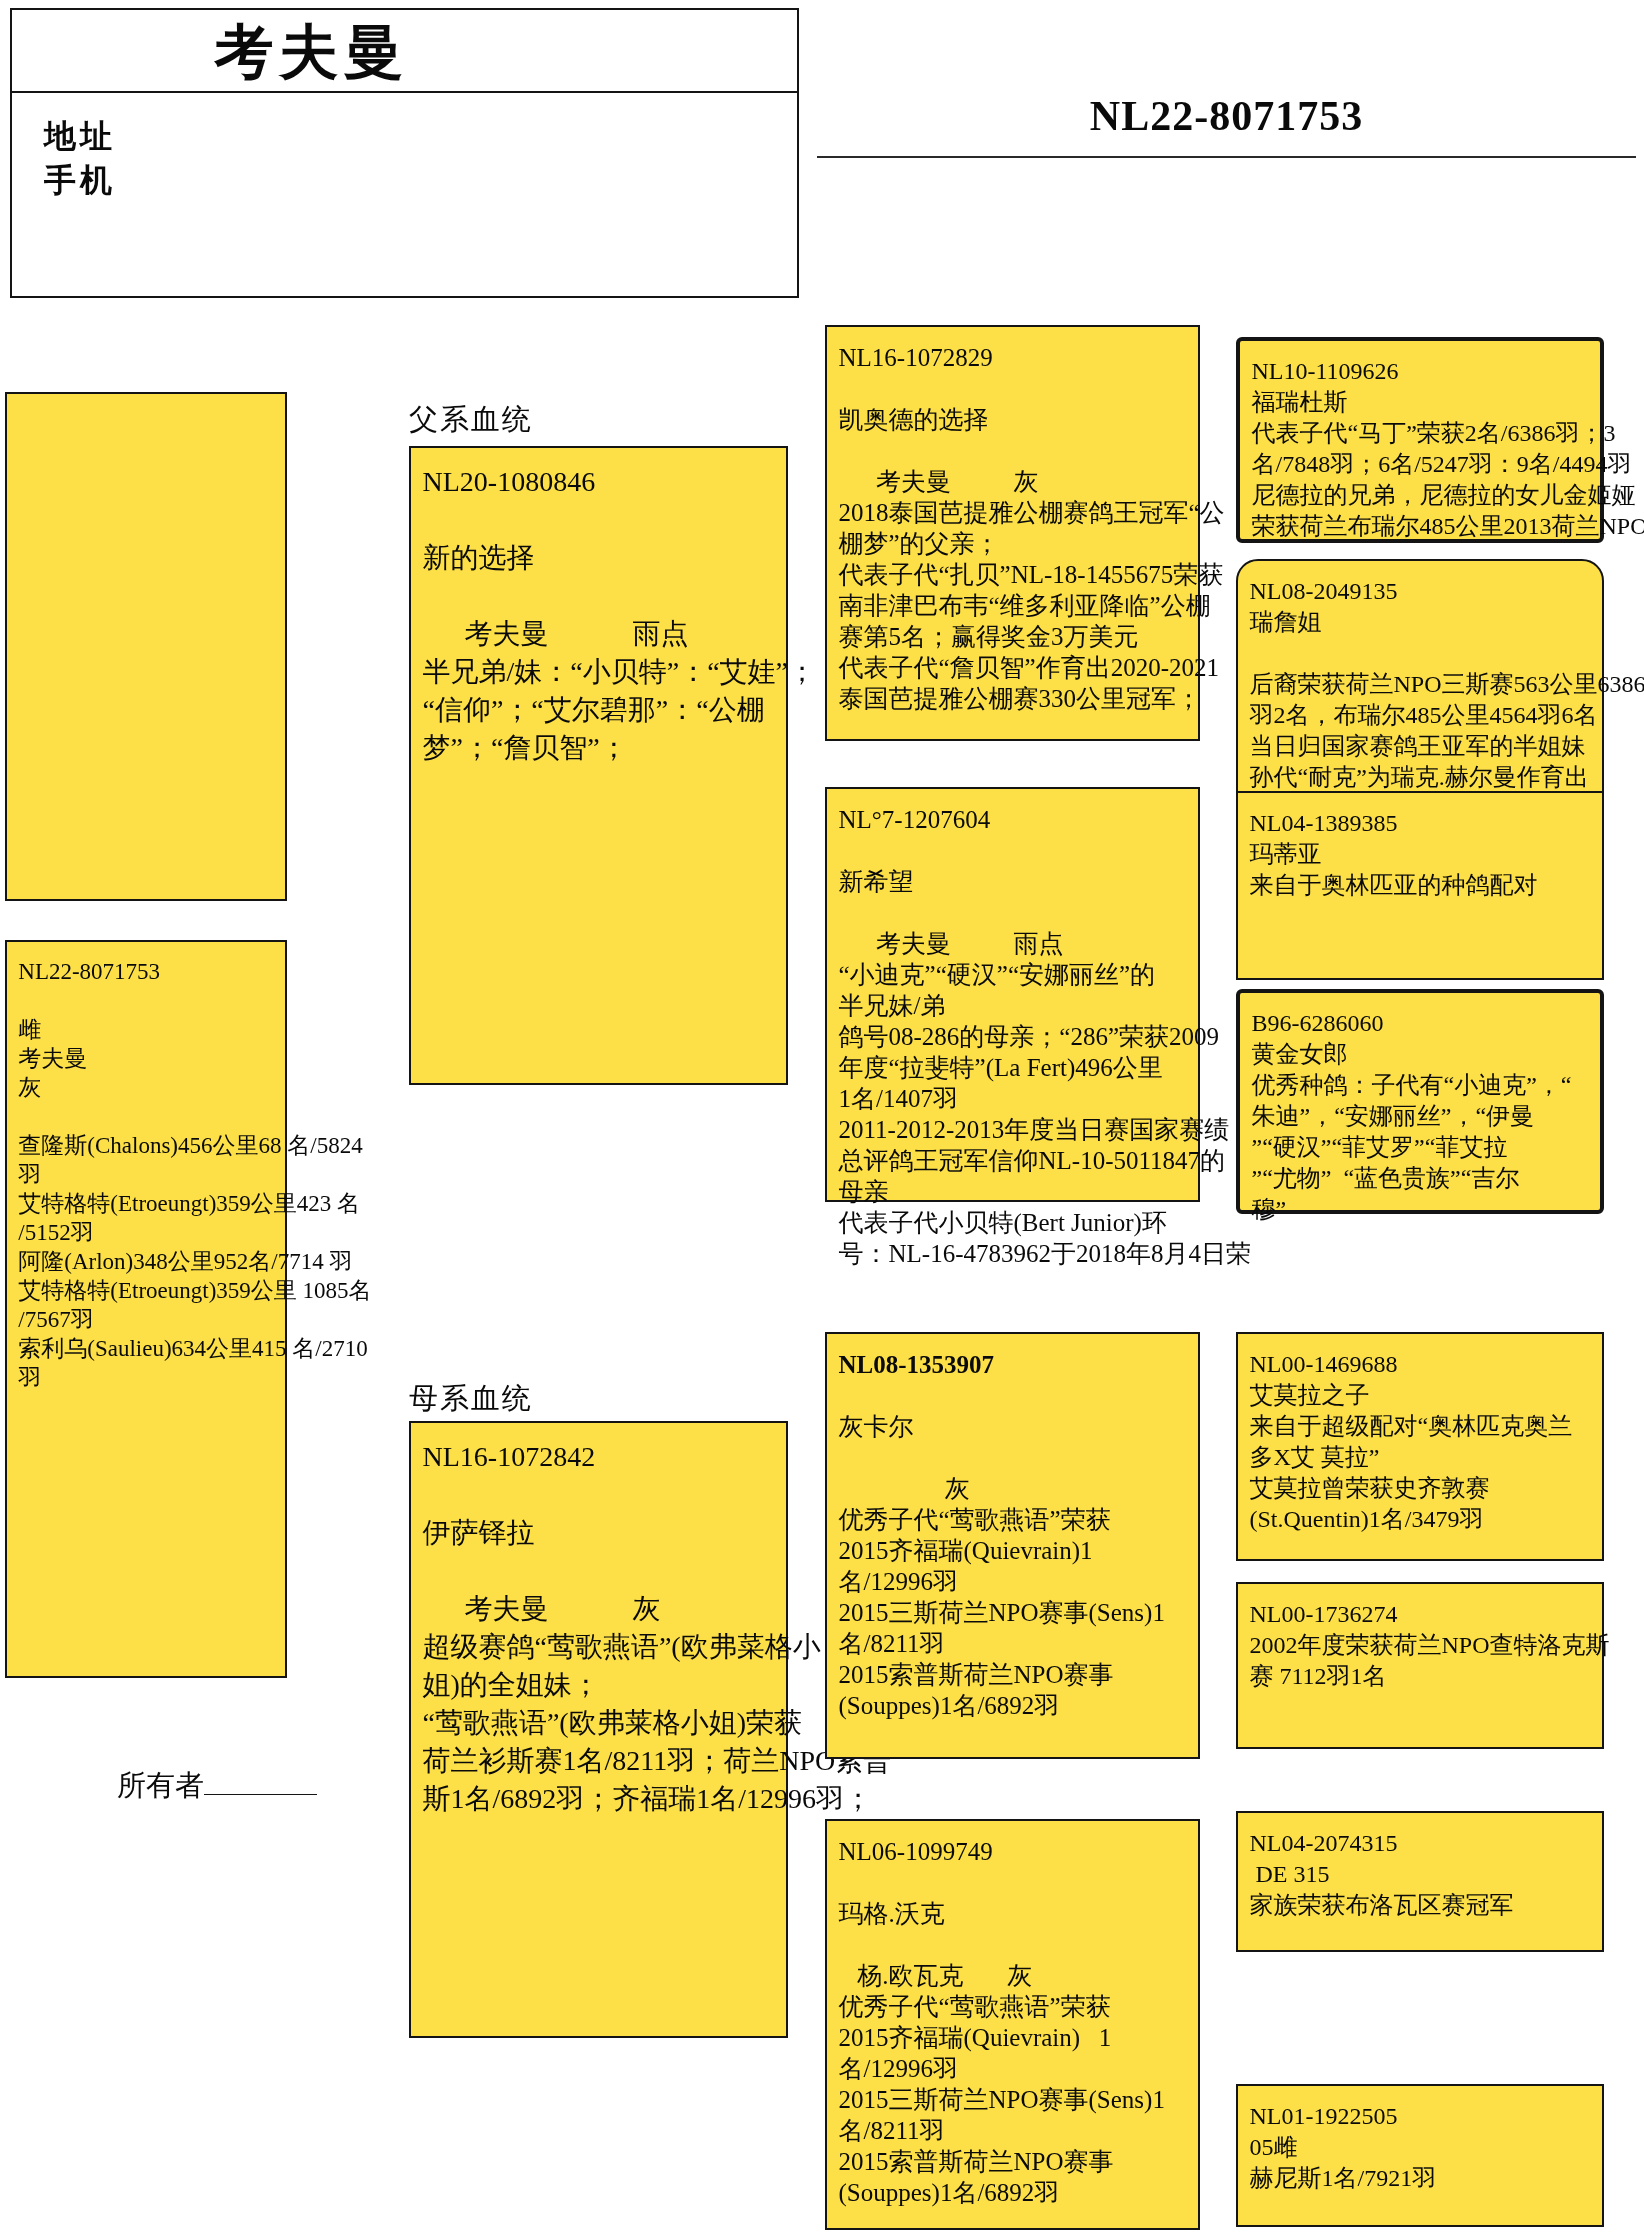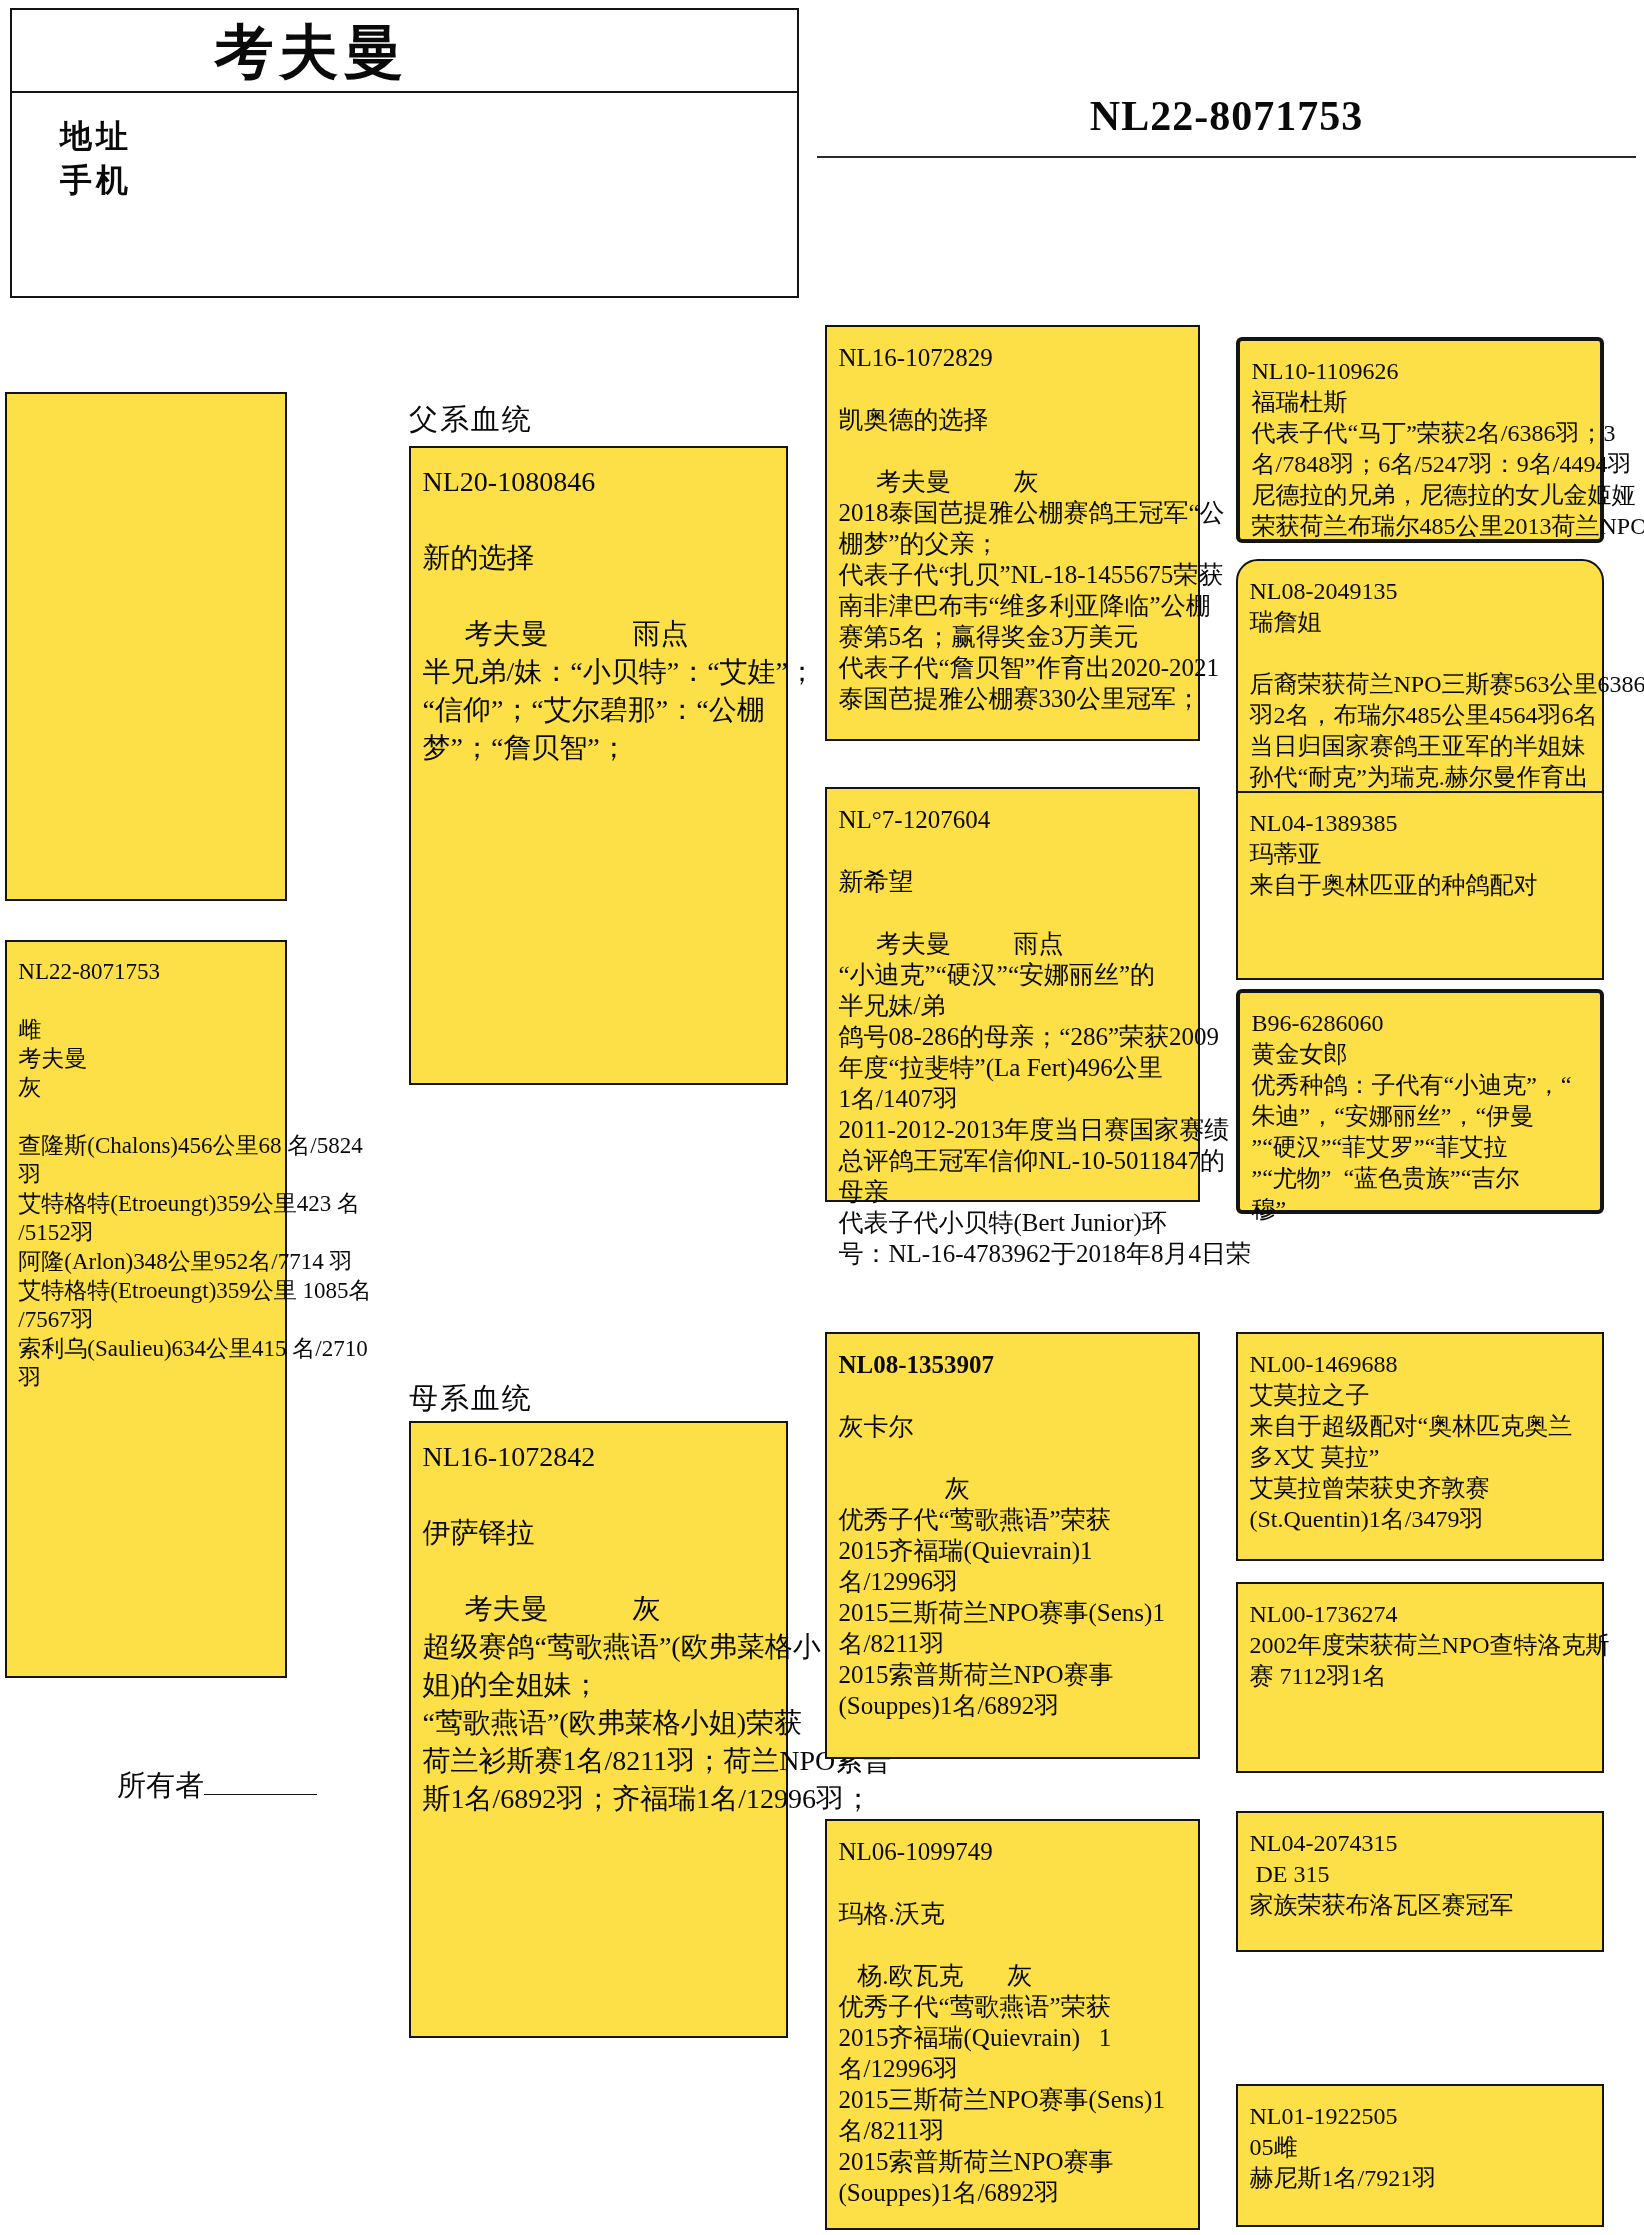--- a/index.html
+++ b/index.html
@@ -14,21 +14,21 @@
   .pm .lines{font-size:28px;}  .pm .lines > div{height:38px;line-height:38px;}
   .c3 .lines{font-size:25px;}  .c3 .lines > div{height:31px;line-height:31px;}
   .c4 .lines{font-size:24px;}  .c4 .lines > div{height:31px;line-height:31px;}
   .pad{padding:15.3px 7.6px 0 11.5px;}
   .bold-first .lines > div:first-child{font-weight:bold;}
   
   #contact{position:absolute;left:9.6px;top:7.6px;width:789px;height:290px;
            border:2.9px solid #141414;box-sizing:border-box;}
   #contact-head{height:81px;border-bottom:2.9px solid #141414;}
   #contact-title{font-size:59px;font-weight:bold;line-height:84px;padding-left:203px;letter-spacing:5.7px;}
-  #contact-fields{padding:21px 0 0 32.5px;margin-left:16px;}
+  #contact-fields{padding:21px 0 0 32.5px;}
   #contact-fields .field{height:44px;line-height:44px;font-size:32px;font-weight:bold;letter-spacing:3.8px;}
   
   #ring-title{position:absolute;left:817px;top:92px;width:819px;text-align:center;
               font-size:42px;font-weight:bold;letter-spacing:1px;}
   #ring-underline{position:absolute;left:817px;top:156px;width:819px;height:0;
                   border-top:2.9px solid #2a2a2a;}
   
   .sect-label{position:absolute;font-size:29px;letter-spacing:1.9px;}
   
   #owner{position:absolute;left:117px;top:1766px;font-size:29px;}
@@ -91,21 +91,21 @@
   </div>
   <div class="box c4" style="left:1236px;top:791px;width:368px;height:189px;">
     <div class="lines pad"><div>NL04-1389385</div><div>玛蒂亚</div><div>来自于奥林匹亚的种鸽配对</div></div>
   </div>
   <div class="box c4 thick" style="left:1236px;top:989px;width:368px;height:225px;">
     <div class="lines pad"><div>B96-6286060</div><div>黄金女郎</div><div>优秀种鸽：子代有“小迪克”，“</div><div>朱迪”，“安娜丽丝”，“伊曼</div><div>”“硬汉”“菲艾罗”“菲艾拉</div><div>”“尤物”  “蓝色贵族”“吉尔</div><div>穆”</div></div>
   </div>
   <div class="box c4" style="left:1236px;top:1332px;width:368px;height:229px;">
     <div class="lines pad"><div>NL00-1469688</div><div>艾莫拉之子</div><div>来自于超级配对“奥林匹克奥兰</div><div>多X艾 莫拉”</div><div>艾莫拉曾荣获史齐敦赛</div><div>(St.Quentin)1名/3479羽</div></div>
   </div>
-  <div class="box c4" style="left:1236px;top:1582px;width:368px;height:191px;">
+  <div class="box c4" style="left:1236px;top:1582px;width:368px;height:167px;">
     <div class="lines pad"><div>NL00-1736274</div><div>2002年度荣获荷兰NPO查特洛克斯</div><div>赛 7112羽1名</div></div>
   </div>
   <div class="box c4" style="left:1236px;top:1811px;width:368px;height:141px;">
     <div class="lines pad"><div>NL04-2074315</div><div> DE 315</div><div>家族荣获布洛瓦区赛冠军</div></div>
   </div>
   <div class="box c4" style="left:1236px;top:2084px;width:368px;height:143px;">
     <div class="lines pad"><div>NL01-1922505</div><div>05雌</div><div>赫尼斯1名/7921羽</div></div>
   </div>
 
 </div>

